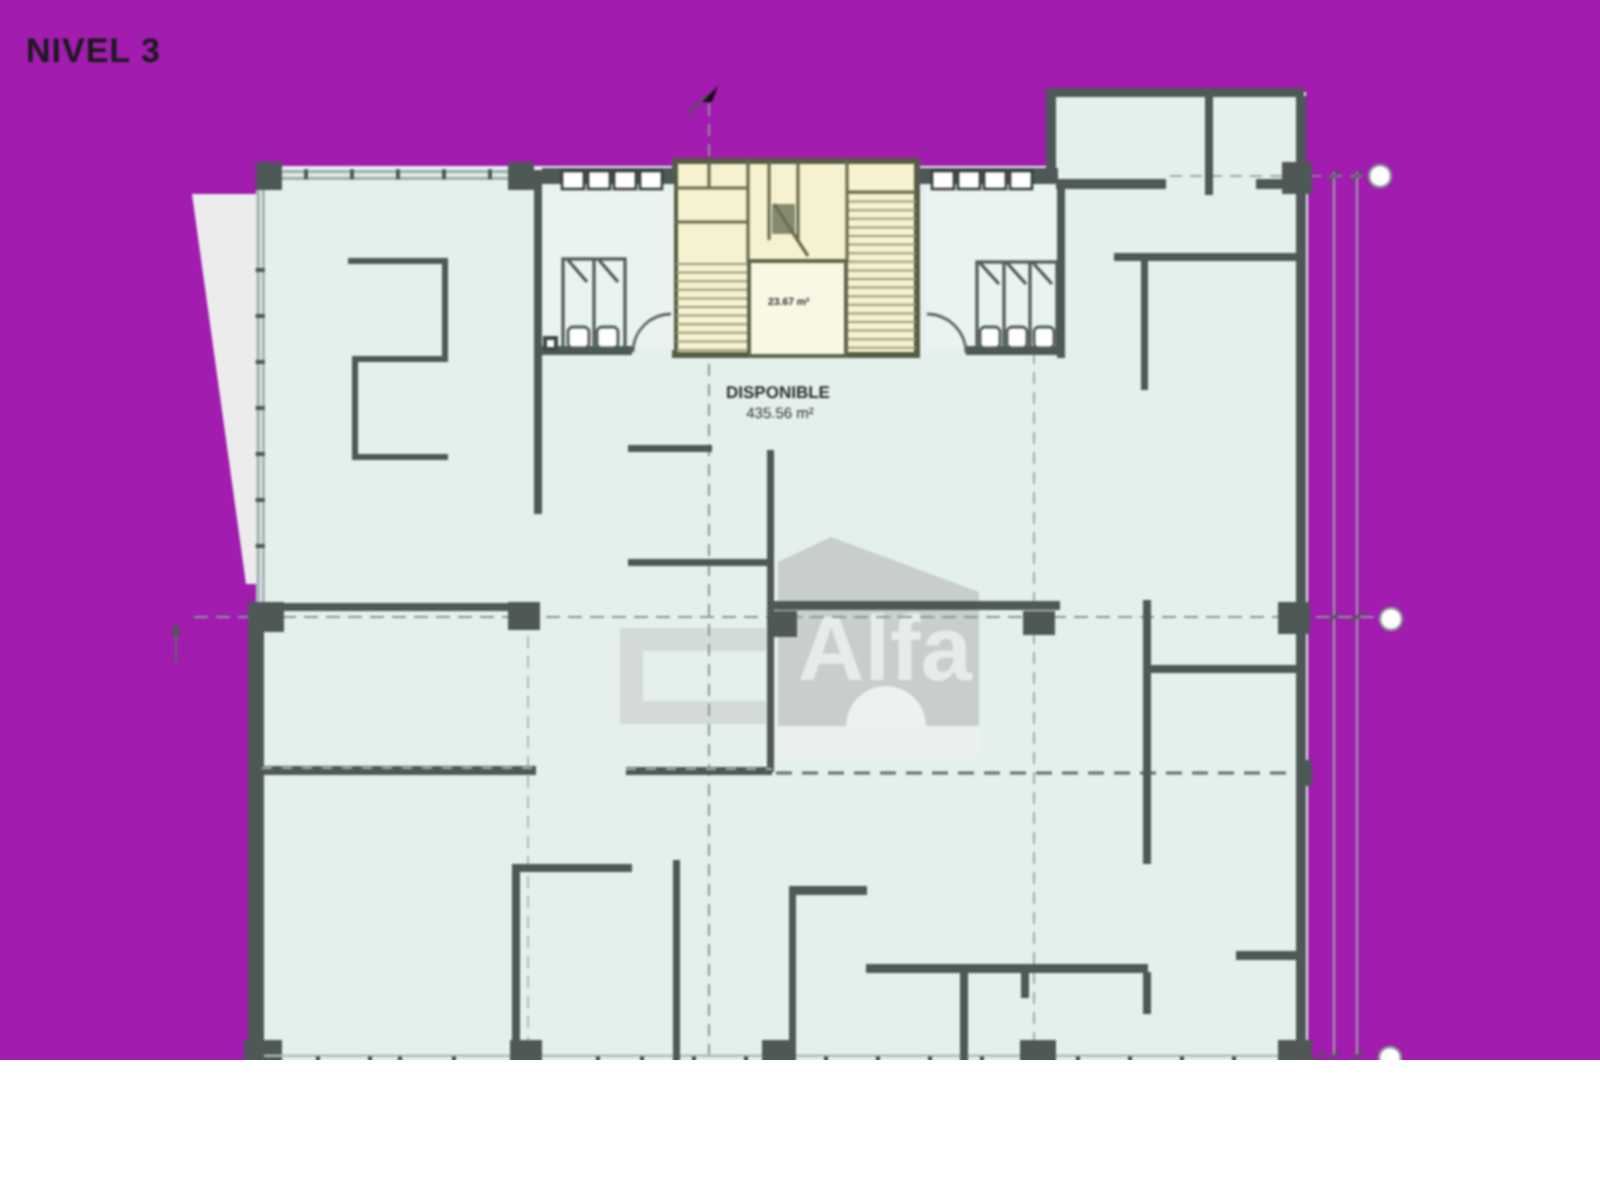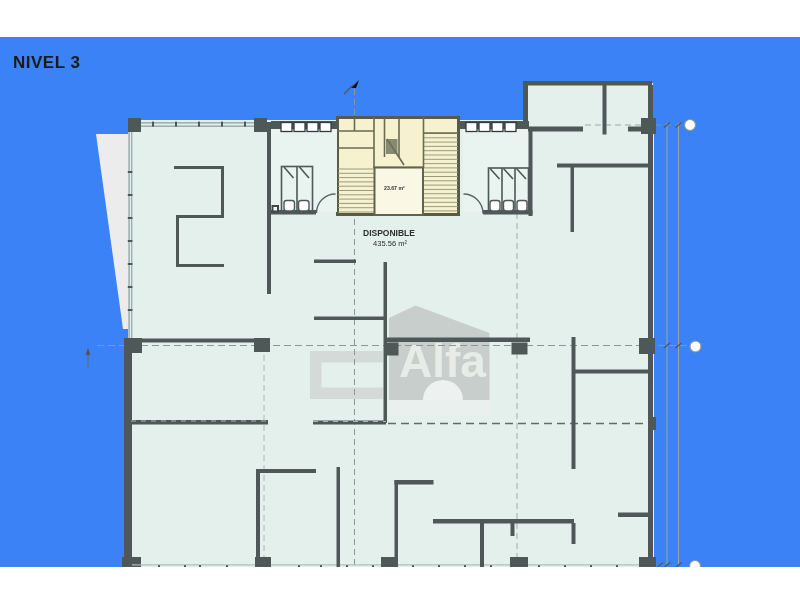--- a/index.html
+++ b/index.html
@@ -1,17 +1,17 @@
 <!DOCTYPE html>
 <html><head>
 <meta charset="utf-8">
 <style>
 html,body{margin:0;padding:0;background:#ffffff;}
-#page{position:relative;width:800px;height:530px;background:#3b82f6;overflow:hidden;
-font-family:"Liberation Sans", sans-serif;margin-top:37px;}
+#page{position:relative;width:800px;height:530px;background:#a21caf;overflow:hidden;
+font-family:"Liberation Sans", sans-serif;}
 svg{position:absolute;top:0;left:0;filter:blur(0.45px);}
 </style>
 </head>
 <body>
 <div id="page">
 <svg width="800" height="589" viewBox="0 0 800 589">
 
 <text x="13" y="31" font-size="17" font-weight="bold" letter-spacing="0.5" fill="#1a1a1a">NIVEL 3</text>
 
 <polygon points="96,97 128,97 128,292 123,292" fill="#ececec"></polygon>

